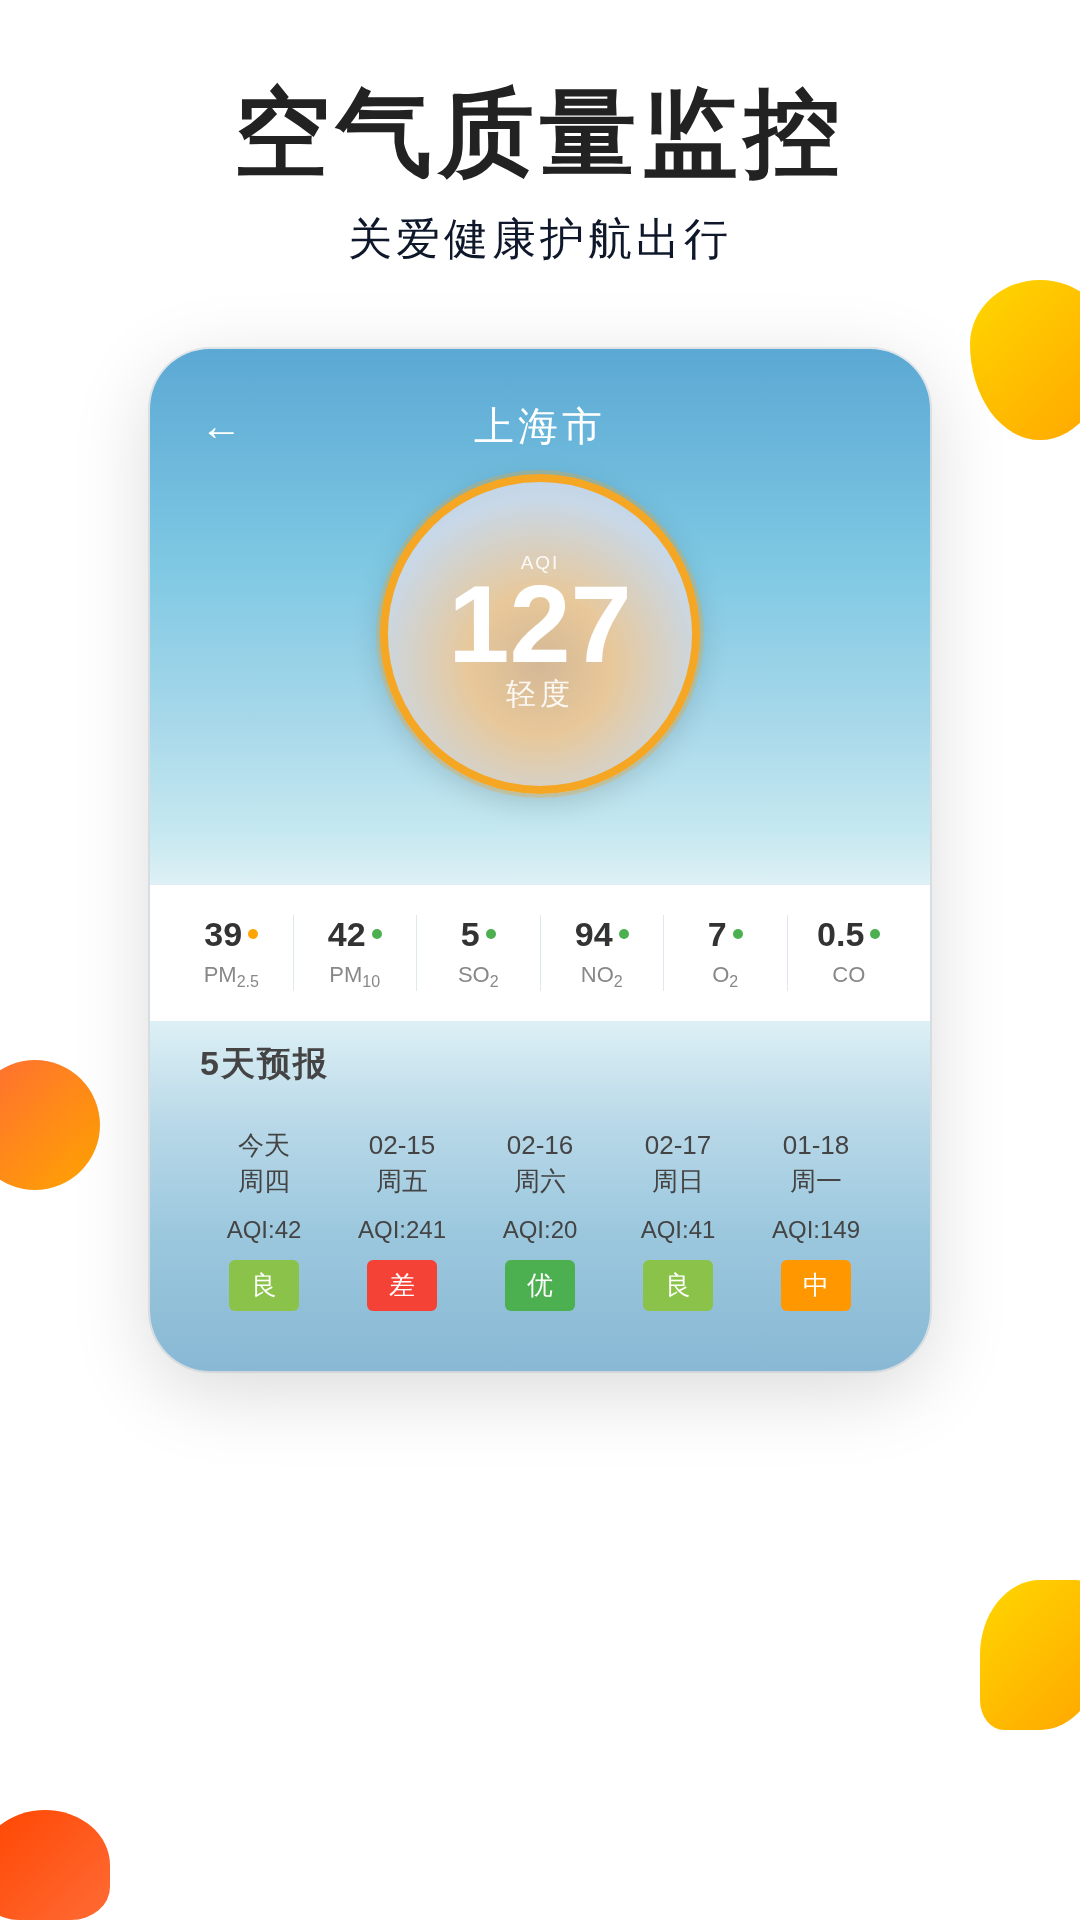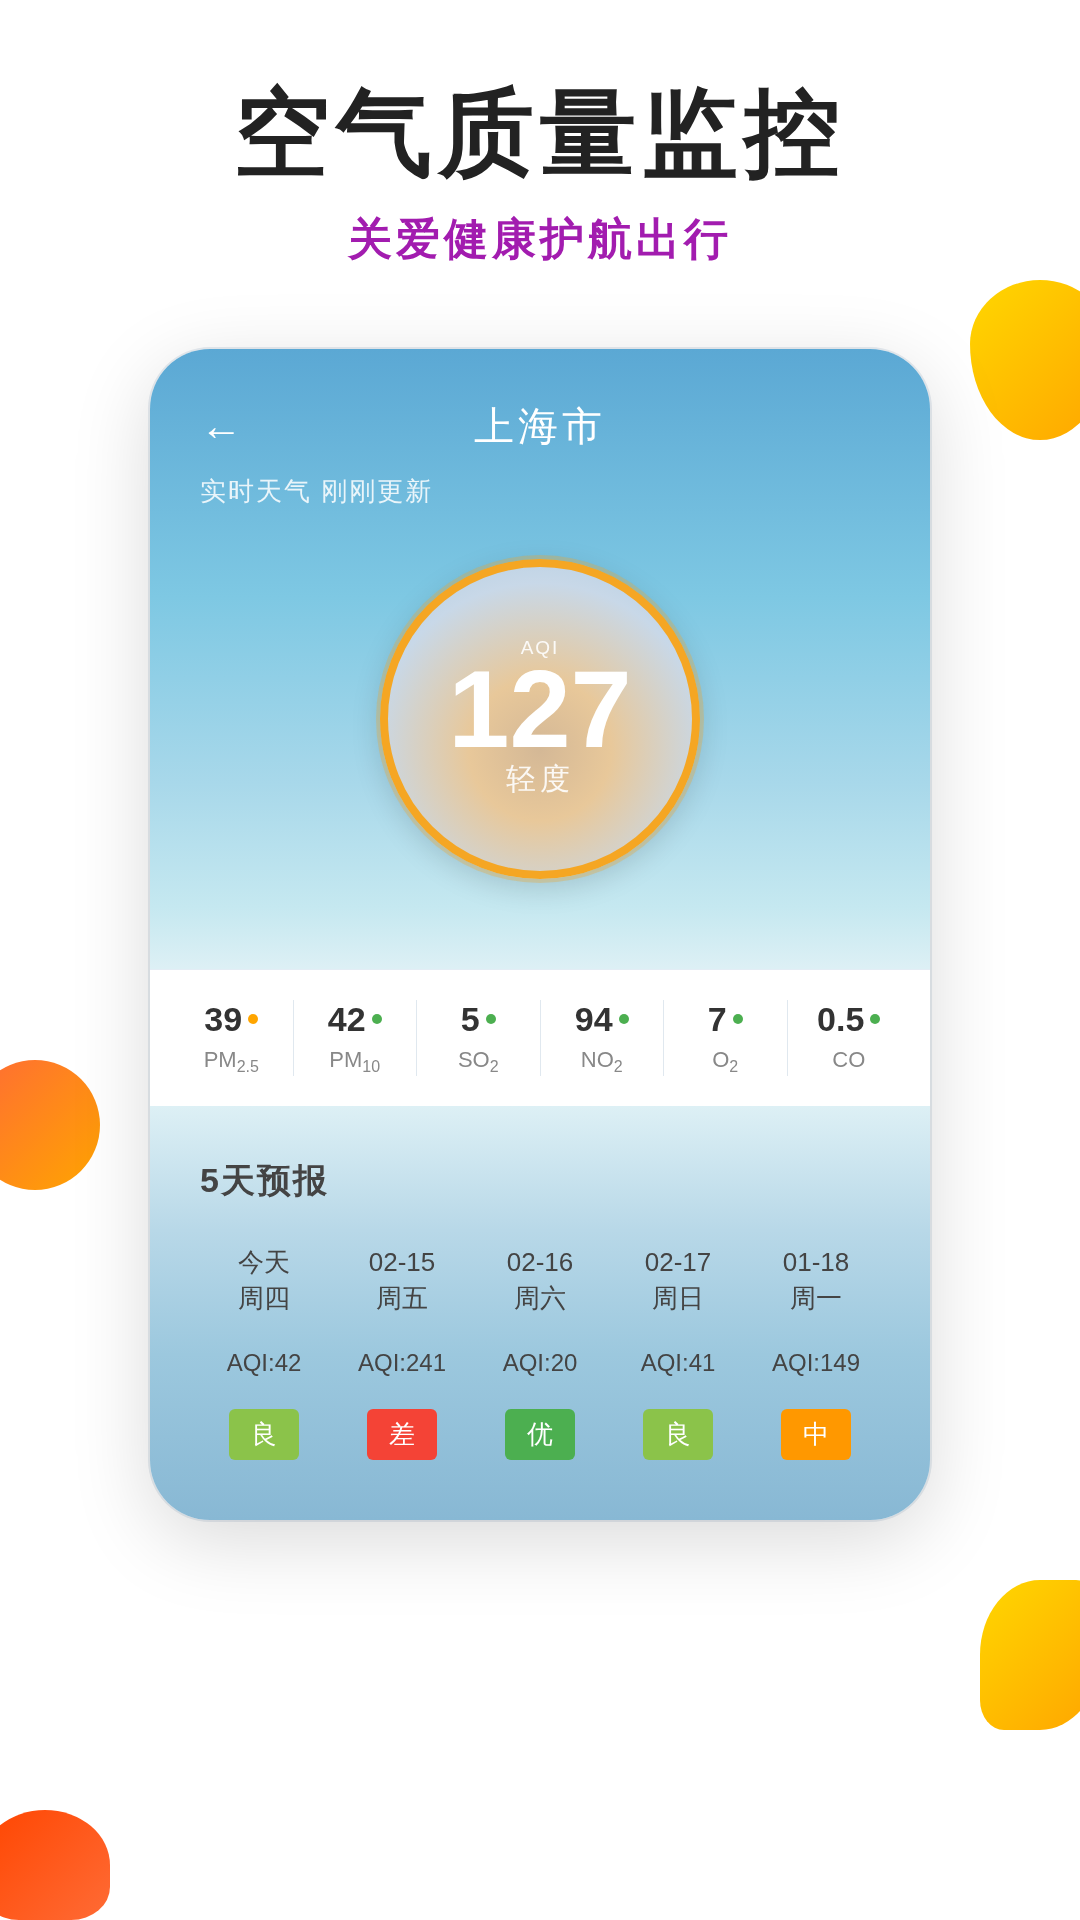--- a/index.html
+++ b/index.html
@@ -62,23 +62,23 @@
     }
     .page-title {
       font-size: 96px;
       font-weight: 900;
       color: #222222;
       letter-spacing: 6px;
       line-height: 1.1;
     }
     .page-subtitle {
       font-size: 44px;
-      color: #a21caf;
+      color: #0f172a;
       margin-top: 24px;
-      font-weight: 700;
+      font-weight: 400;
       letter-spacing: 4px;
     }
 
     
     .phone-mockup {
       position: relative;
       margin: 40px auto 60px;
       width: 780px;
       border-radius: 60px;
       background: #f0f4f8;
@@ -206,40 +206,40 @@
     }
     .pollution-divider {
       width: 1px;
       background: #e0e8ef;
       align-self: stretch;
     }
 
     
     .forecast-section {
       background: linear-gradient(180deg, #ddf0f5 0%, #b8d8e8 30%, #9cc8de 60%, #88b8d4 100%);
-      padding: 52px 50px 60px;
+      padding: 20px 50px 60px;
     }
     .forecast-title {
       font-size: 34px;
       font-weight: 600;
       color: #444;
       margin-bottom: 40px;
       letter-spacing: 2px;
     }
     .forecast-grid {
       display: flex;
       justify-content: space-between;
       gap: 10px;
     }
     .forecast-day {
       flex: 1;
       display: flex;
       flex-direction: column;
       align-items: center;
-      gap: 32px;
+      gap: 16px;
     }
     .forecast-date {
       font-size: 26px;
       color: #444;
       font-weight: 500;
       text-align: center;
       line-height: 1.4;
     }
     .forecast-aqi {
       font-size: 24px;
@@ -277,21 +277,20 @@
 <div class="phone-mockup">
   <div class="app-content">
 
     <div class="app-header">
 
       <div class="app-nav">
         <span class="nav-back">←</span>
         <span class="nav-title">上海市</span>
       </div>
 
-      <div class="weather-update">实时天气 刚刚更新</div>
 
       <div class="aqi-circle-container">
         <div class="aqi-circle">
           <span class="aqi-label">AQI</span>
           <span class="aqi-value">127</span>
           <span class="aqi-desc">轻度</span>
         </div>
       </div>
     </div>
 

